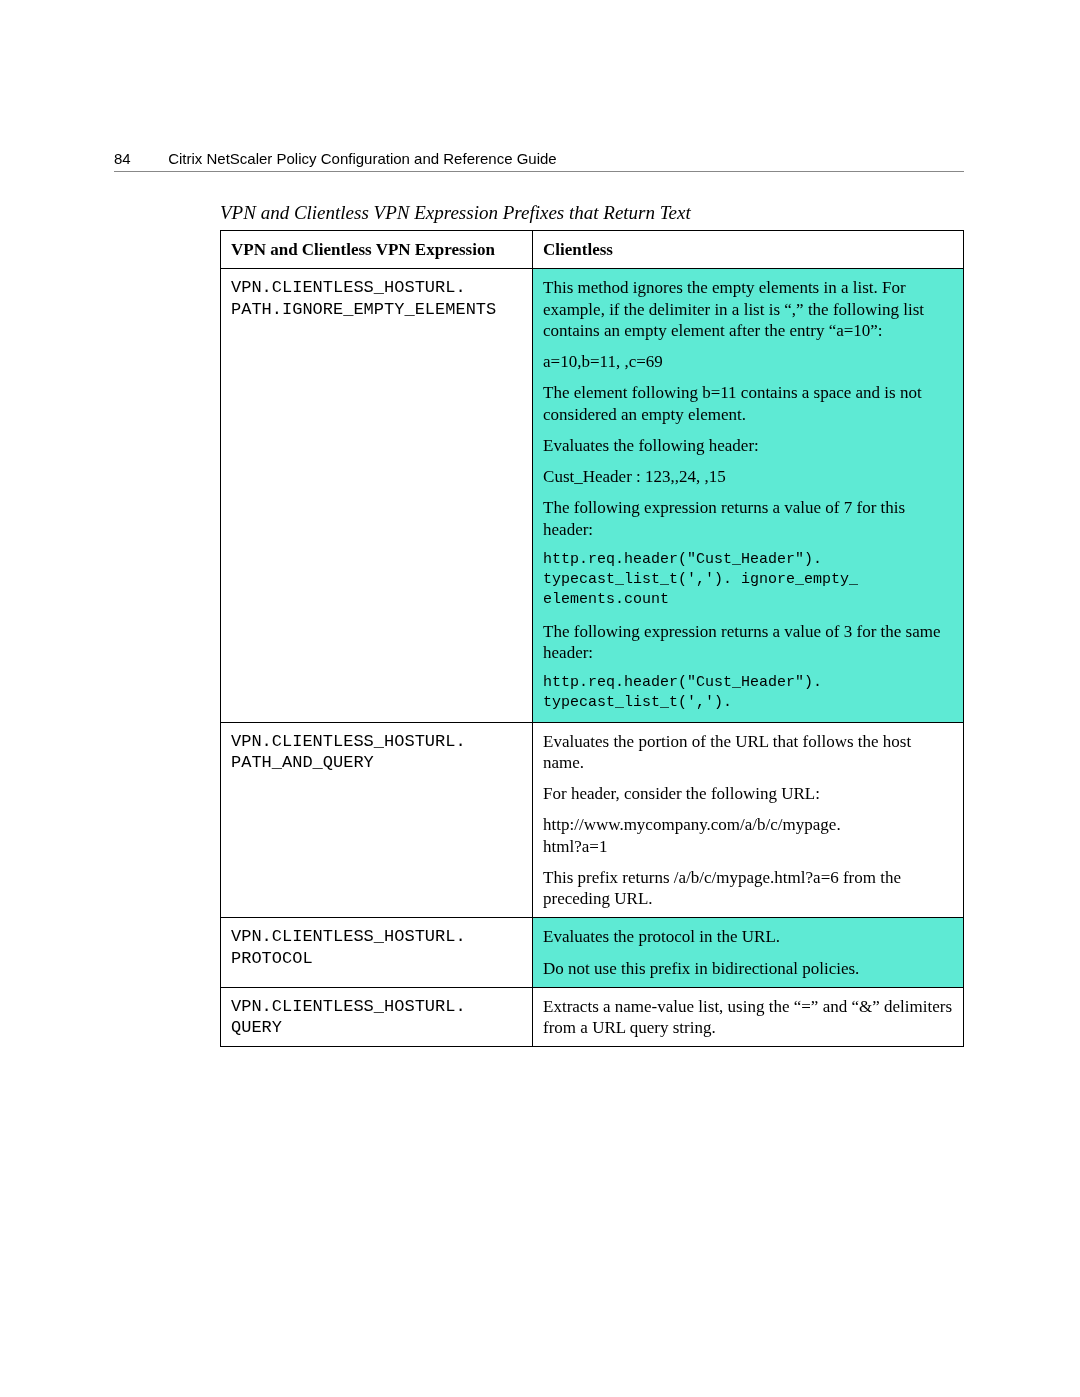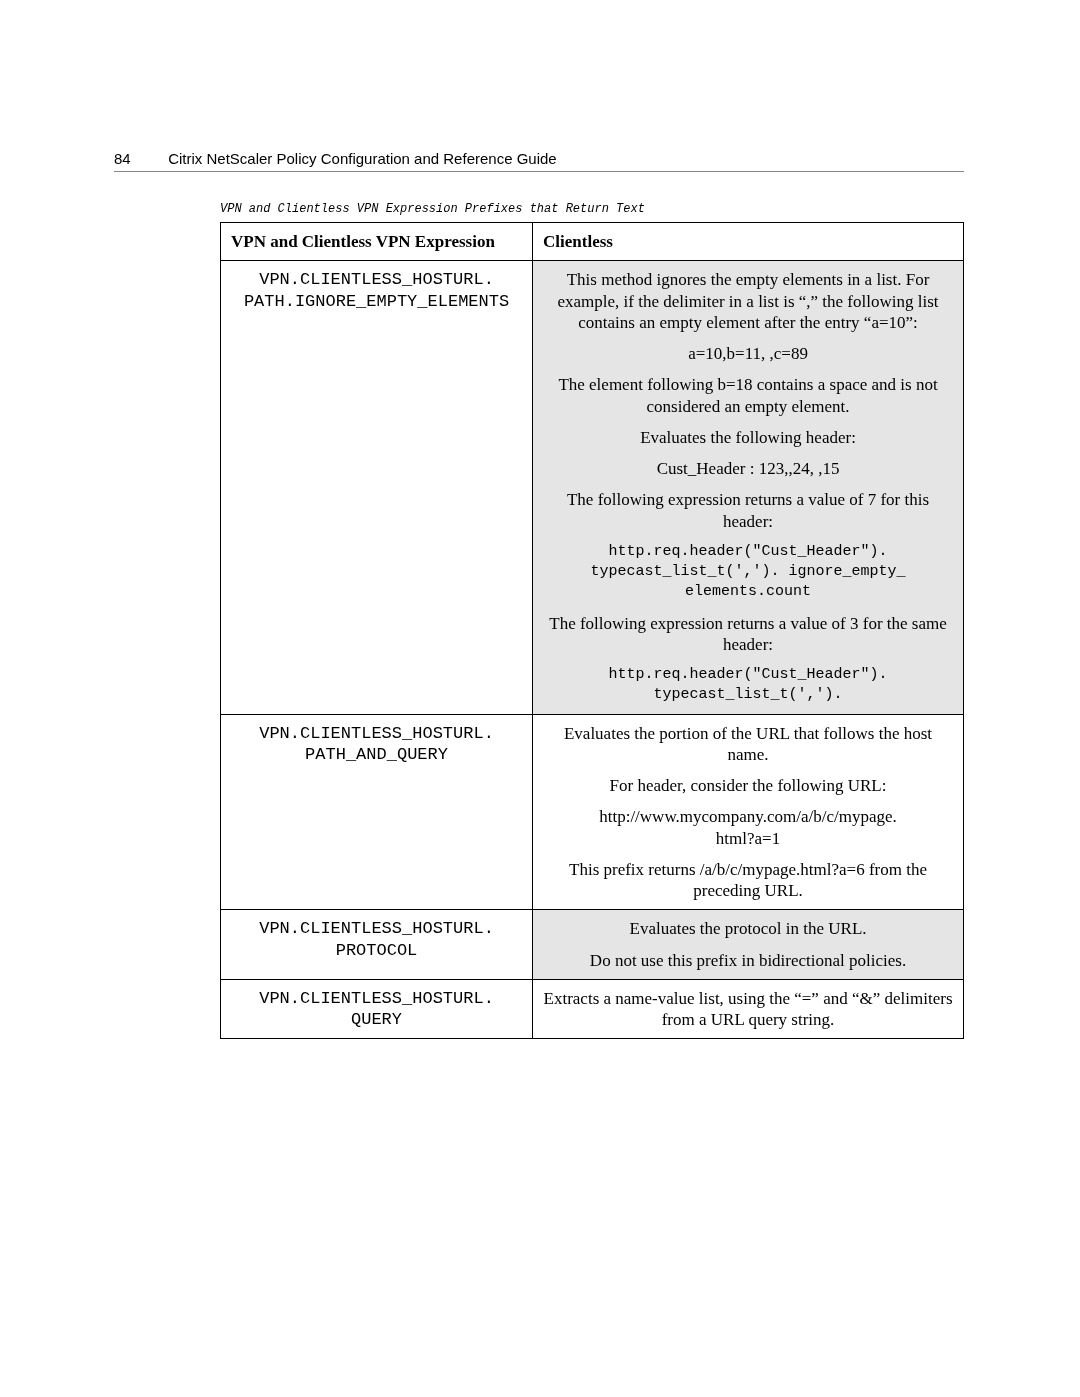--- a/index.html
+++ b/index.html
@@ -21,57 +21,56 @@
     color: #000;
     border-bottom: 1px solid #888;
     padding-bottom: 4px;
     margin-bottom: 30px;
   }
   .running-head .pg {
     display: inline-block;
     width: 50px;
   }
   .caption {
-    font-family: Liberation Mono, monospace;
+    font-family: Liberation Serif, serif;
     font-style: italic;
-    font-size: 12px;
+    font-size: 19px;
     margin: 0 0 6px 106px;
   }
   .content {
     margin-left: 106px;
   }
   table.ref {
     border-collapse: collapse;
     width: 100%;
     table-layout: fixed;
   }
   table.ref th, table.ref td {
     border: 1px solid #000;
     vertical-align: top;
     padding: 8px 10px 8px 10px;
     font-size: 17px;
     line-height: 1.25;
-    text-align: center;
   }
   table.ref th {
     text-align: left;
     font-family: "Times New Roman", Times, serif;
     font-weight: bold;
     background: #fff;
     margin-left: 48px;
   }
   col.expr { width: 42%; }
   col.desc { width: 58%; }
   td.expr {
     font-family: "Courier New", Courier, monospace;
     font-size: 15px;
     word-break: break-word;
   }
   td.expr div { margin-bottom: 0; }
-  td.desc.hl { background: #e5e5e5; }
+  td.desc.hl { background: #5eead4; }
   .para { margin: 0 0 10px 0; }
   .para:last-child { margin-bottom: 0; }
   .mono {
     font-family: "Courier New", Courier, monospace;
     font-size: 15px;
     display: block;
     word-break: break-word;
     line-height: 1.35;
   }
 </style>
@@ -100,22 +99,22 @@
         </tr>
       </thead>
       <tbody id="tbody">
           <tr>
             <td class="expr">
               <div>VPN.CLIENTLESS_HOSTURL.</div>
               <div>PATH.IGNORE_EMPTY_ELEMENTS</div>
             </td>
             <td class="desc hl">
               <div class="para">This method ignores the empty elements in a list. For example, if the delimiter in a list is “,” the following list contains an empty element after the entry “a=10”:</div>
-              <div class="para">a=10,b=11, ,c=89</div>
-              <div class="para">The element following b=18 contains a space and is not considered an empty element.</div>
+              <div class="para">a=10,b=11, ,c=69</div>
+              <div class="para">The element following b=11 contains a space and is not considered an empty element.</div>
               <div class="para">Evaluates the following header:</div>
               <div class="para">Cust_Header : 123,,24, ,15</div>
               <div class="para">The following expression returns a value of 7 for this header:</div>
               <span class="para mono">http.req.header("Cust_Header").<br>typecast_list_t(','). ignore_empty_<br>elements.count</span>
               <div class="para">The following expression returns a value of 3 for the same header:</div>
               <span class="para mono">http.req.header("Cust_Header").<br>typecast_list_t(',').</span>
             </td>
           </tr>
           <tr>
             <td class="expr">

